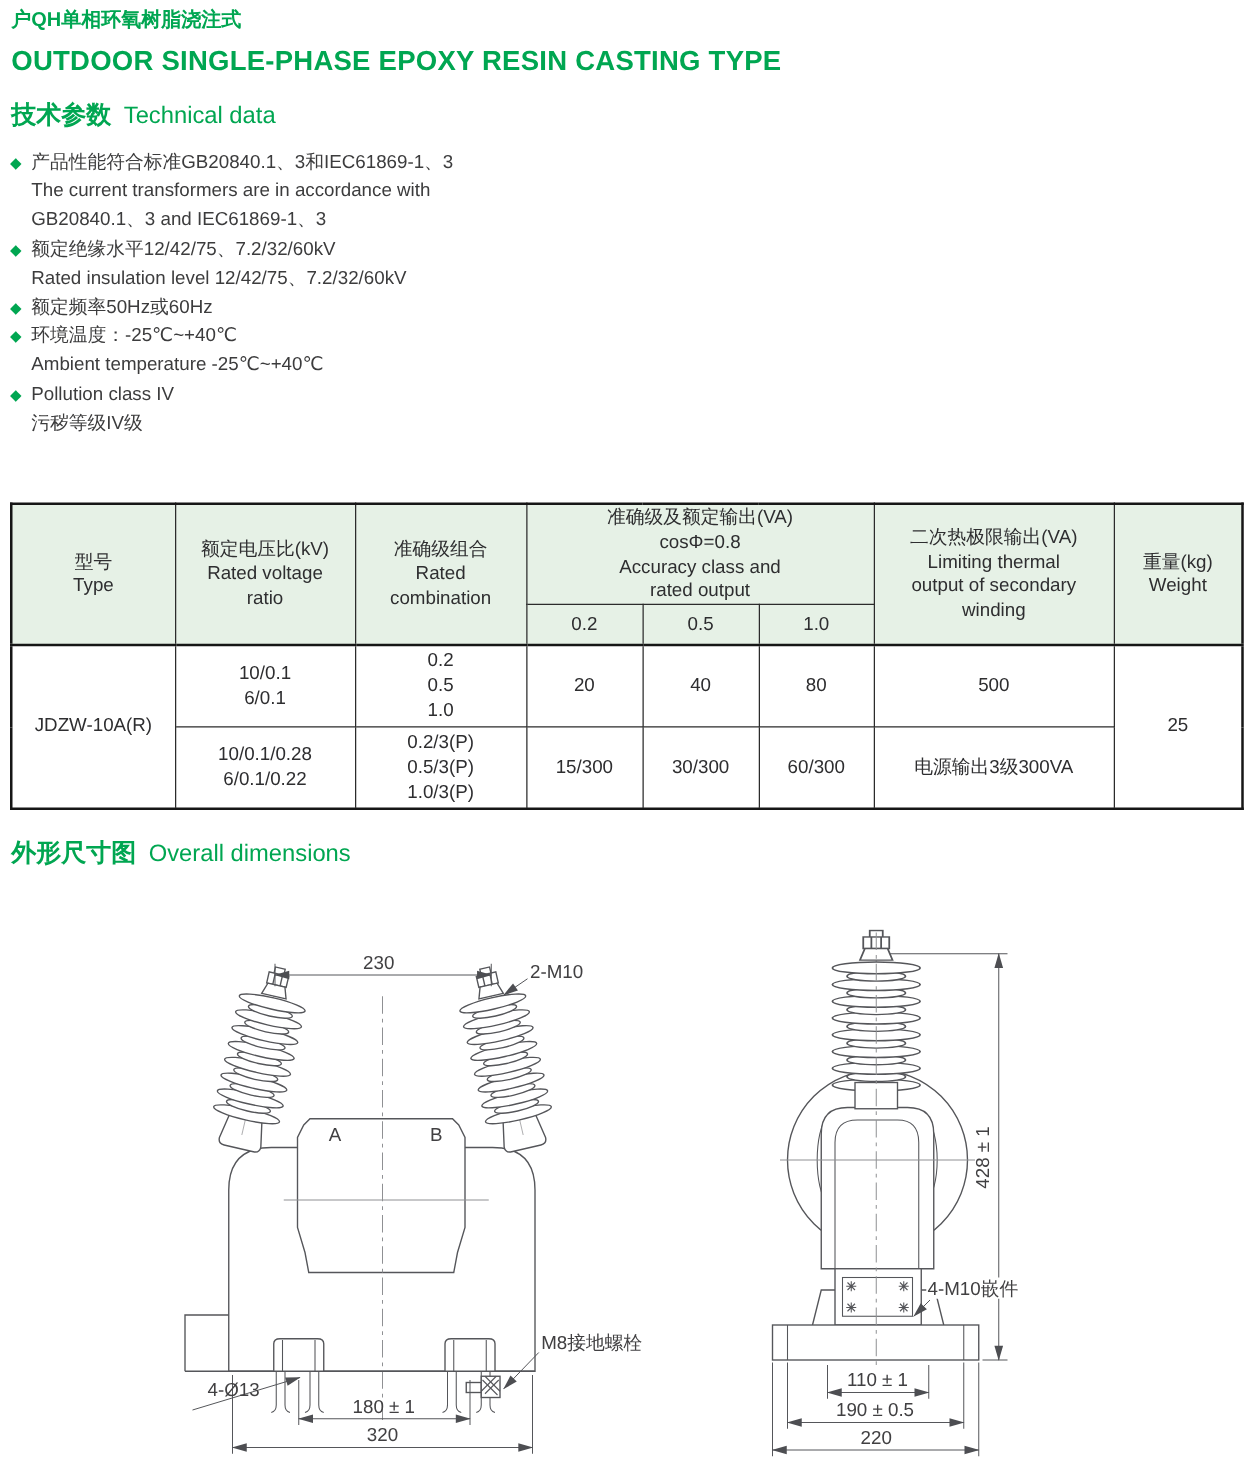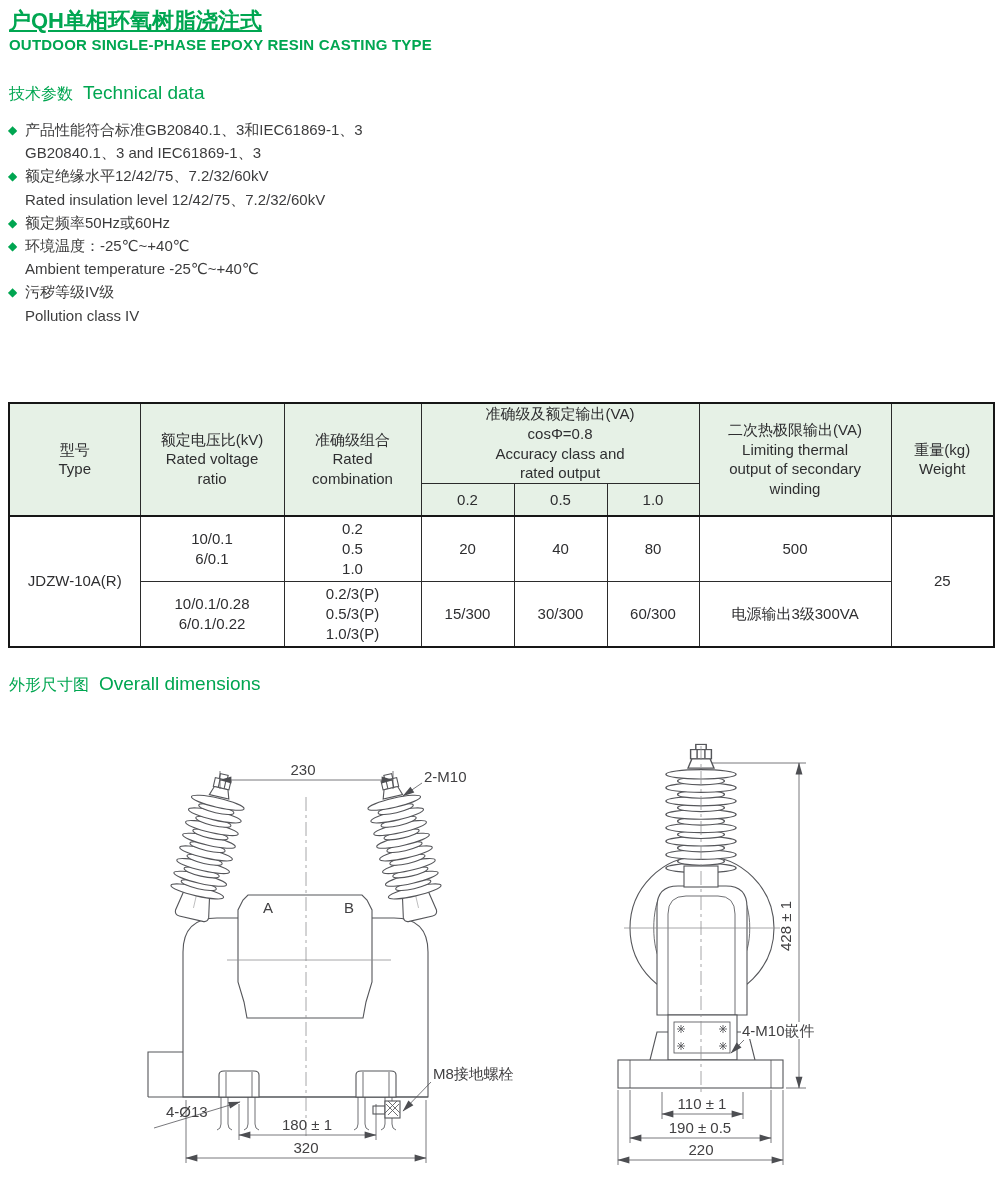--- a/index.html
+++ b/index.html
@@ -1,21 +1,21 @@
 <!DOCTYPE html>
 <html style="--accent: #00a651; --header-bg: #e6f1e6; --line: #55565a; --ink: #3a3a3b;"><head>
 <meta charset="utf-8">
 <style>
   html,body{margin:0;padding:0;background:#fff;}
   .page{position:relative;width:1000px;height:1183px;background:#fff;overflow:hidden;
         font-family:"Liberation Sans","DejaVu Sans",sans-serif;color:var(--ink,#3a3a3b);}
-  .title-zh{position:absolute;left:9px;top:6px;font-size:22px;font-weight:bold;color:var(--accent,#00a651);text-decoration:underline;}
-  .title-en{position:absolute;left:9px;top:36px;font-size:15px;font-weight:bold;color:var(--accent,#00a651);letter-spacing:.2px;}
+  .title-zh{position:absolute;left:9px;top:6px;font-size:16px;font-weight:bold;color:var(--accent,#00a651);}
+  .title-en{position:absolute;left:9px;top:36px;font-size:22px;font-weight:bold;color:var(--accent,#00a651);letter-spacing:.2px;}
   .sec{position:absolute;left:9px;margin:0;color:var(--accent,#00a651);font-weight:normal;}
-  .sec .zh{font-weight:normal;font-size:16px;margin-top:35px;}
+  .sec .zh{font-weight:bold;font-size:20px;margin-top:35px;}
   .sec .en{font-size:19px;margin-left:10px;}
   #sec-tech{top:77px;}
   #sec-dims{top:668px;}
   .bullets{position:absolute;left:8px;top:118px;margin:0;padding:0;list-style:none;
            font-size:15px;line-height:23.2px;color:#3c3c3d;}
   .bullets li{position:relative;padding-left:17px;}
   .dia{position:absolute;left:0;top:1px;font-size:12px;color:var(--accent,#00a651);}
   
   .spec{position:absolute;left:8px;top:402px;width:985px;border-collapse:collapse;table-layout:fixed;
         text-align:center;font-size:15px;color:#2e2e30;border:2.5px solid #161616;}
@@ -44,40 +44,41 @@
   <div class="title-en">OUTDOOR SINGLE-PHASE EPOXY RESIN CASTING TYPE</div>
 
   <h2 class="sec" id="sec-tech">
     <span class="zh">技术参数</span><span class="en">Technical data</span>
   </h2>
 
   <ul class="bullets">
     <li>
       <span class="dia">◆</span>
       <div>产品性能符合标准GB20840.1、3和IEC61869-1、3</div>
+      <div>The current transformers are in accordance with</div>
       <div>GB20840.1、3 and IEC61869-1、3</div>
     </li>
     <li>
       <span class="dia">◆</span>
       <div>额定绝缘水平12/42/75、7.2/32/60kV</div>
       <div>Rated insulation level 12/42/75、7.2/32/60kV</div>
     </li>
     <li>
       <span class="dia">◆</span>
       <div>额定频率50Hz或60Hz</div>
     </li>
     <li>
       <span class="dia">◆</span>
       <div>环境温度：-25℃~+40℃</div>
       <div>Ambient temperature -25℃~+40℃</div>
     </li>
     <li>
       <span class="dia">◆</span>
+      <div>Pollution class IV</div>
       <div>污秽等级IV级</div>
-      <div>Pollution class IV</div>
     </li>
   </ul>
 
   <table class="spec">
     <colgroup>
       <col style="width:131px">
         <col style="width:144px">
         <col style="width:137px">
       <col style="width:93px">
         <col style="width:93px">

